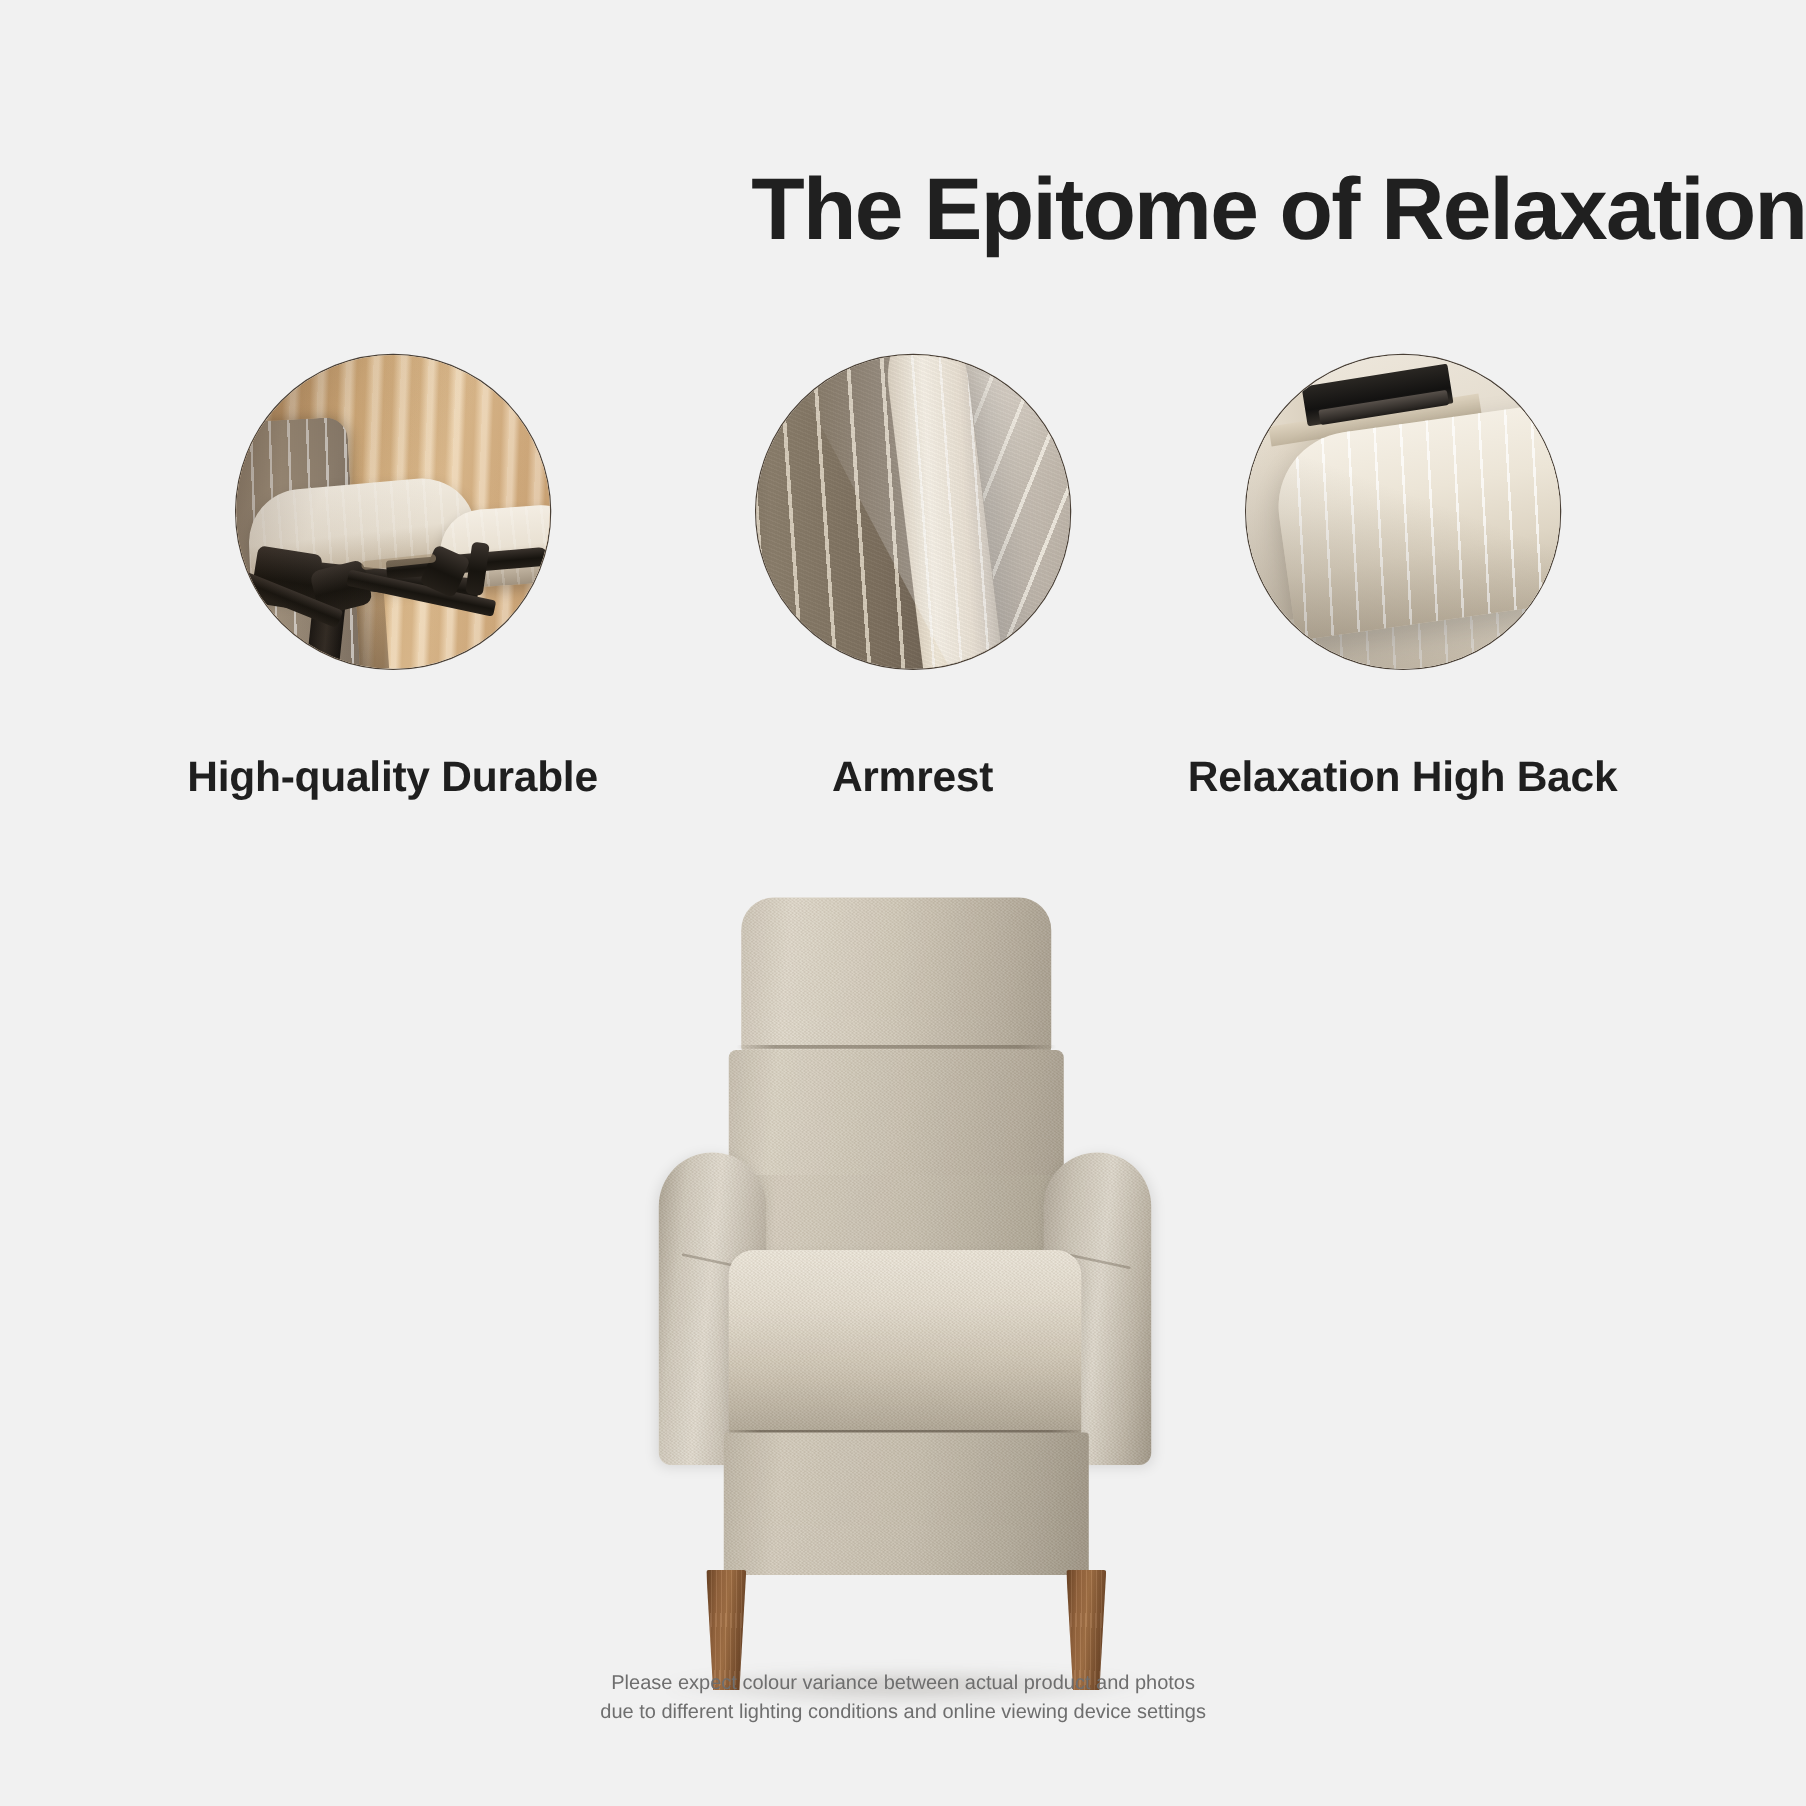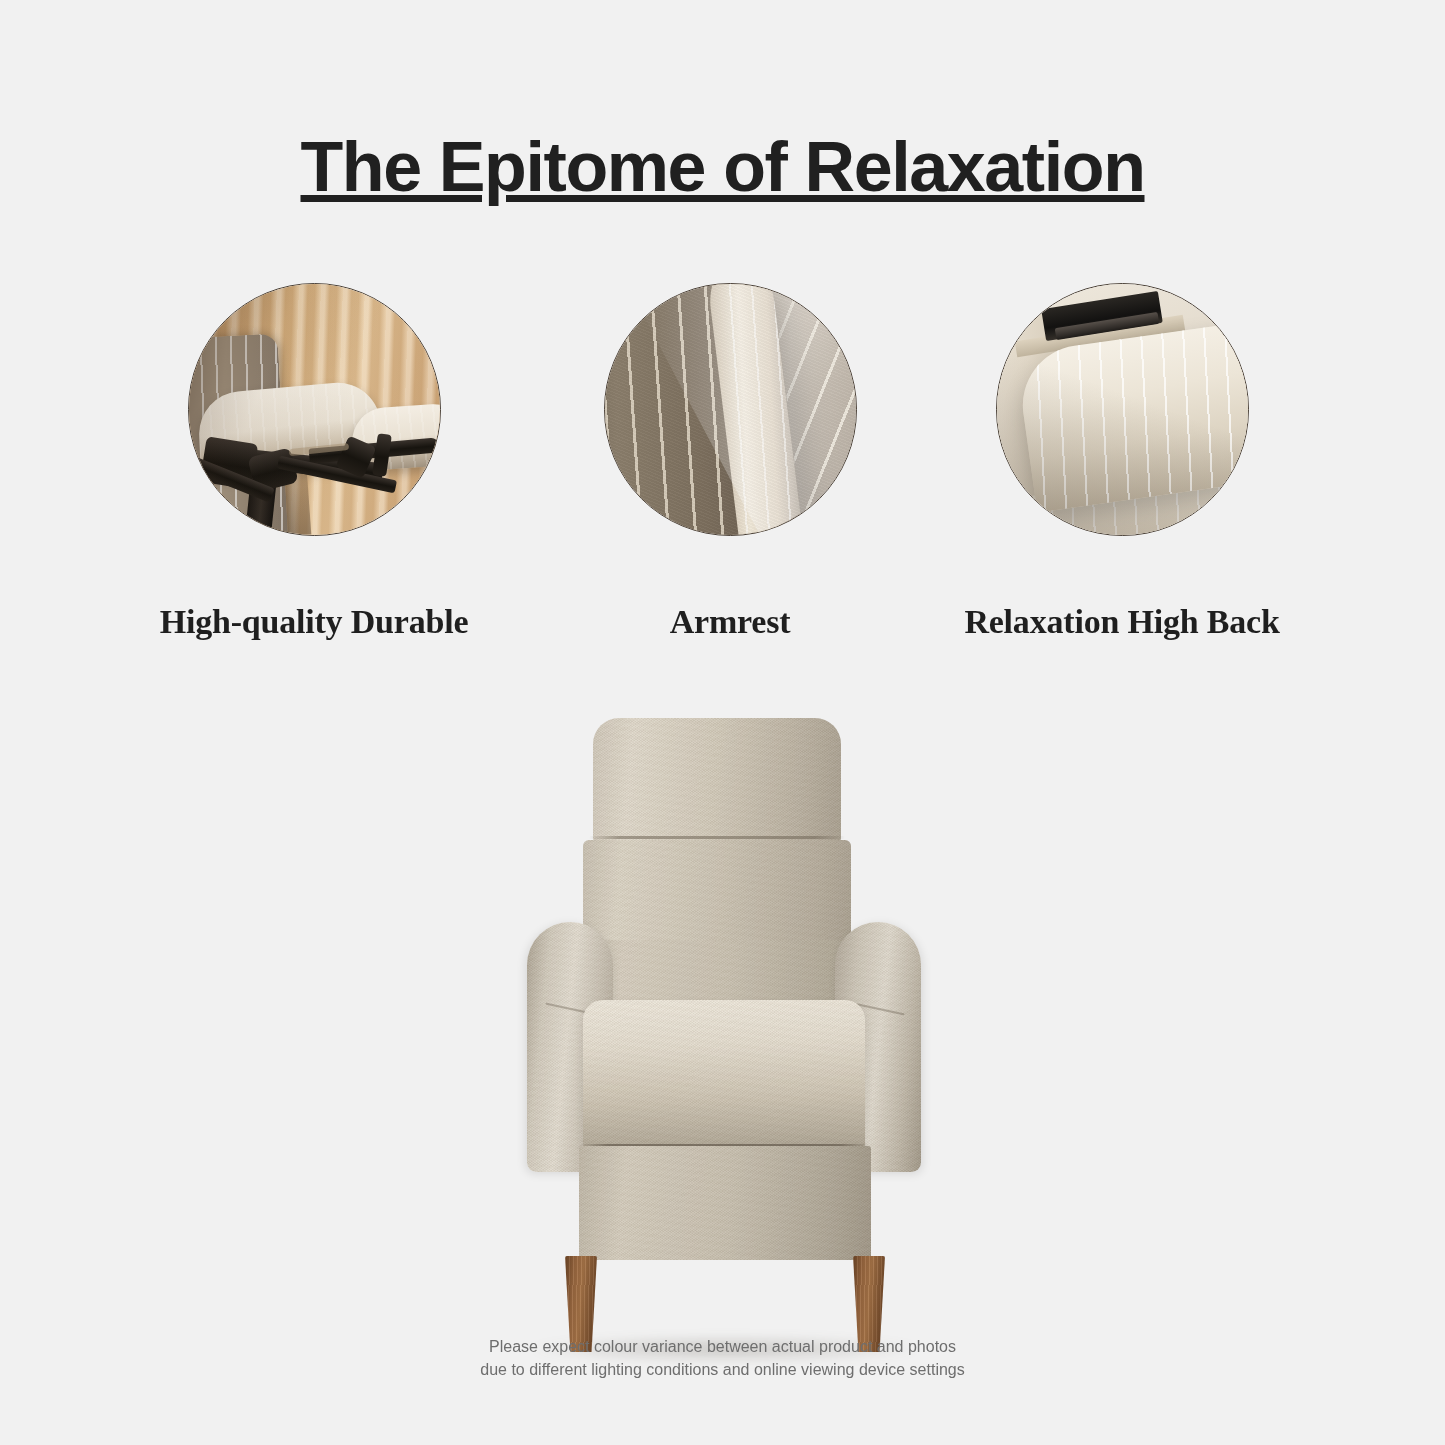--- a/index.html
+++ b/index.html
@@ -20,27 +20,26 @@
     inset: 0;
     background: #f1f1f1;
   }
 
   
   .title {
     position: absolute;
     top: 132px;
     left: 0;
     width: 1445px;
-    text-align: center;
+    text-align: right;
     font-size: 70px;
     font-weight: 700;
     letter-spacing: -1.4px;
     color: #202020;
     line-height: 1.0;
-    text-decoration: underline;
   }
 
   
   .circle {
     position: absolute;
     width: 253px;
     height: 253px;
     top: 283px;
     border-radius: 50%;
     overflow: hidden;
@@ -254,21 +253,20 @@
   .caption {
     position: absolute;
     top: 600px;
     width: 470px;
     text-align: center;
     font-size: 34px;
     font-weight: 600;
     line-height: 1.32;
     color: #1f1f1f;
     letter-spacing: -0.2px;
-    font-family: Liberation Serif, serif;
   }
   .cap1 { left: 79px; }
   .cap2 { left: 495px; }
   .cap3 { left: 887px; }
 
   
   .chair {
     position: absolute;
     left: 505px;
     top: 700px;

